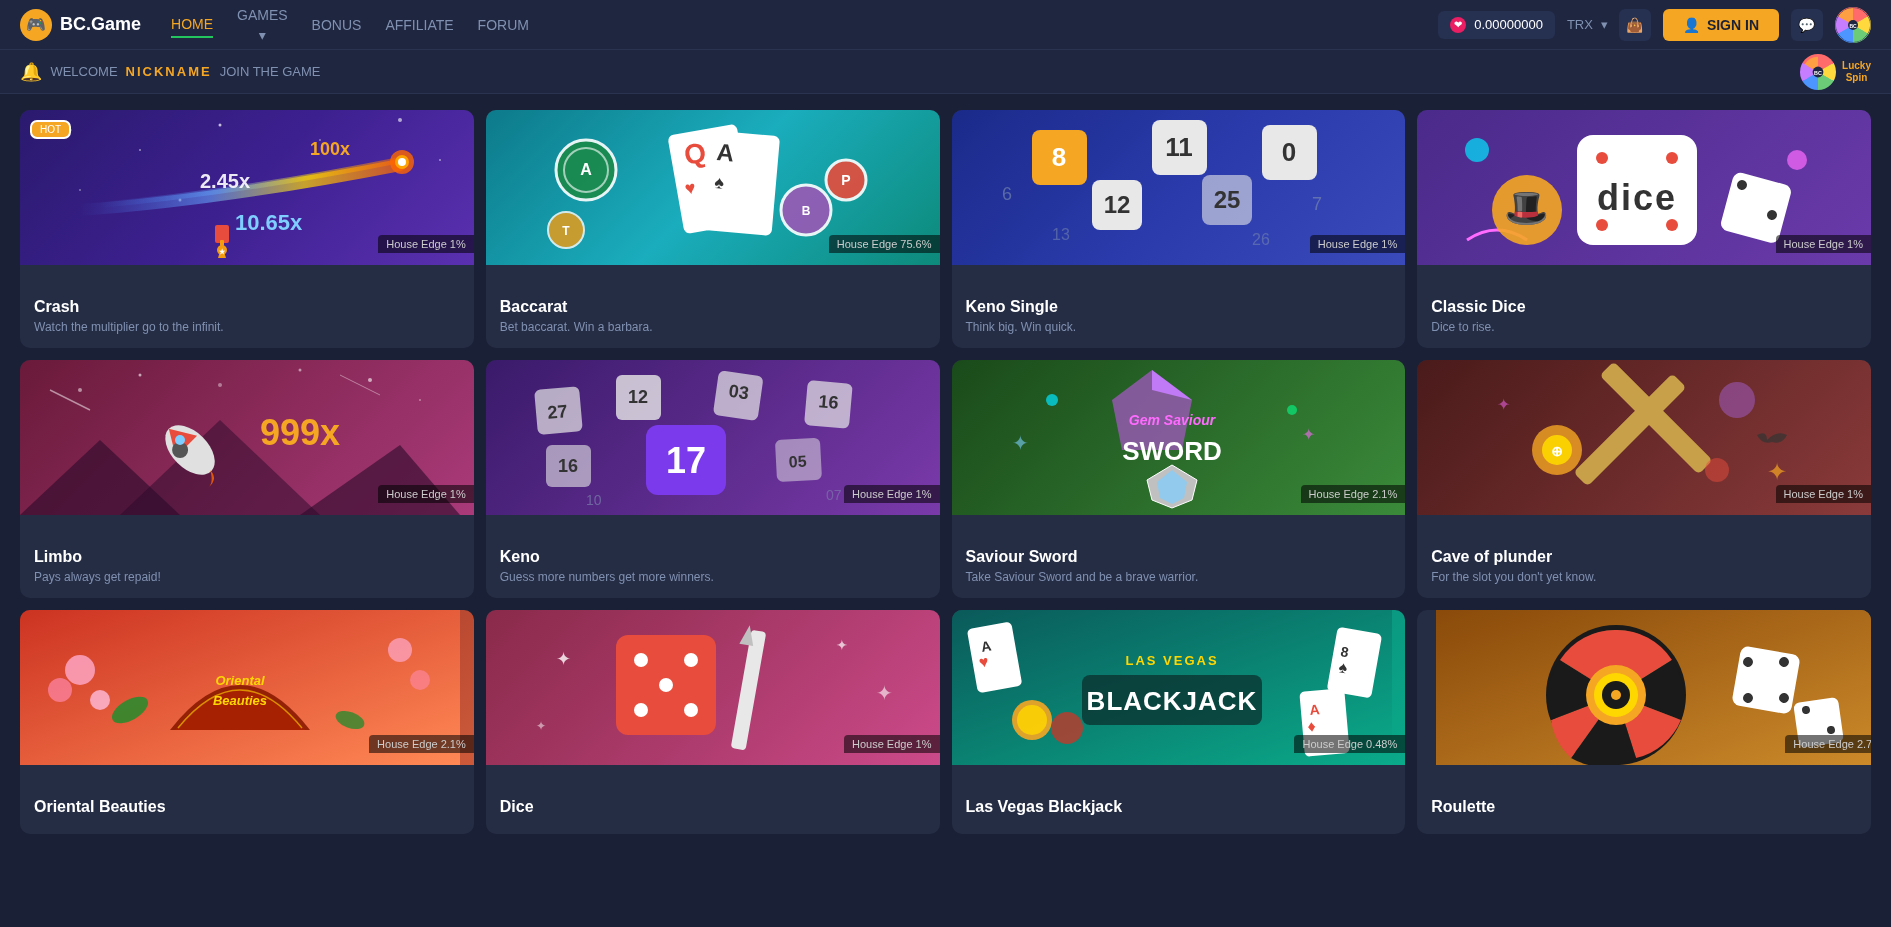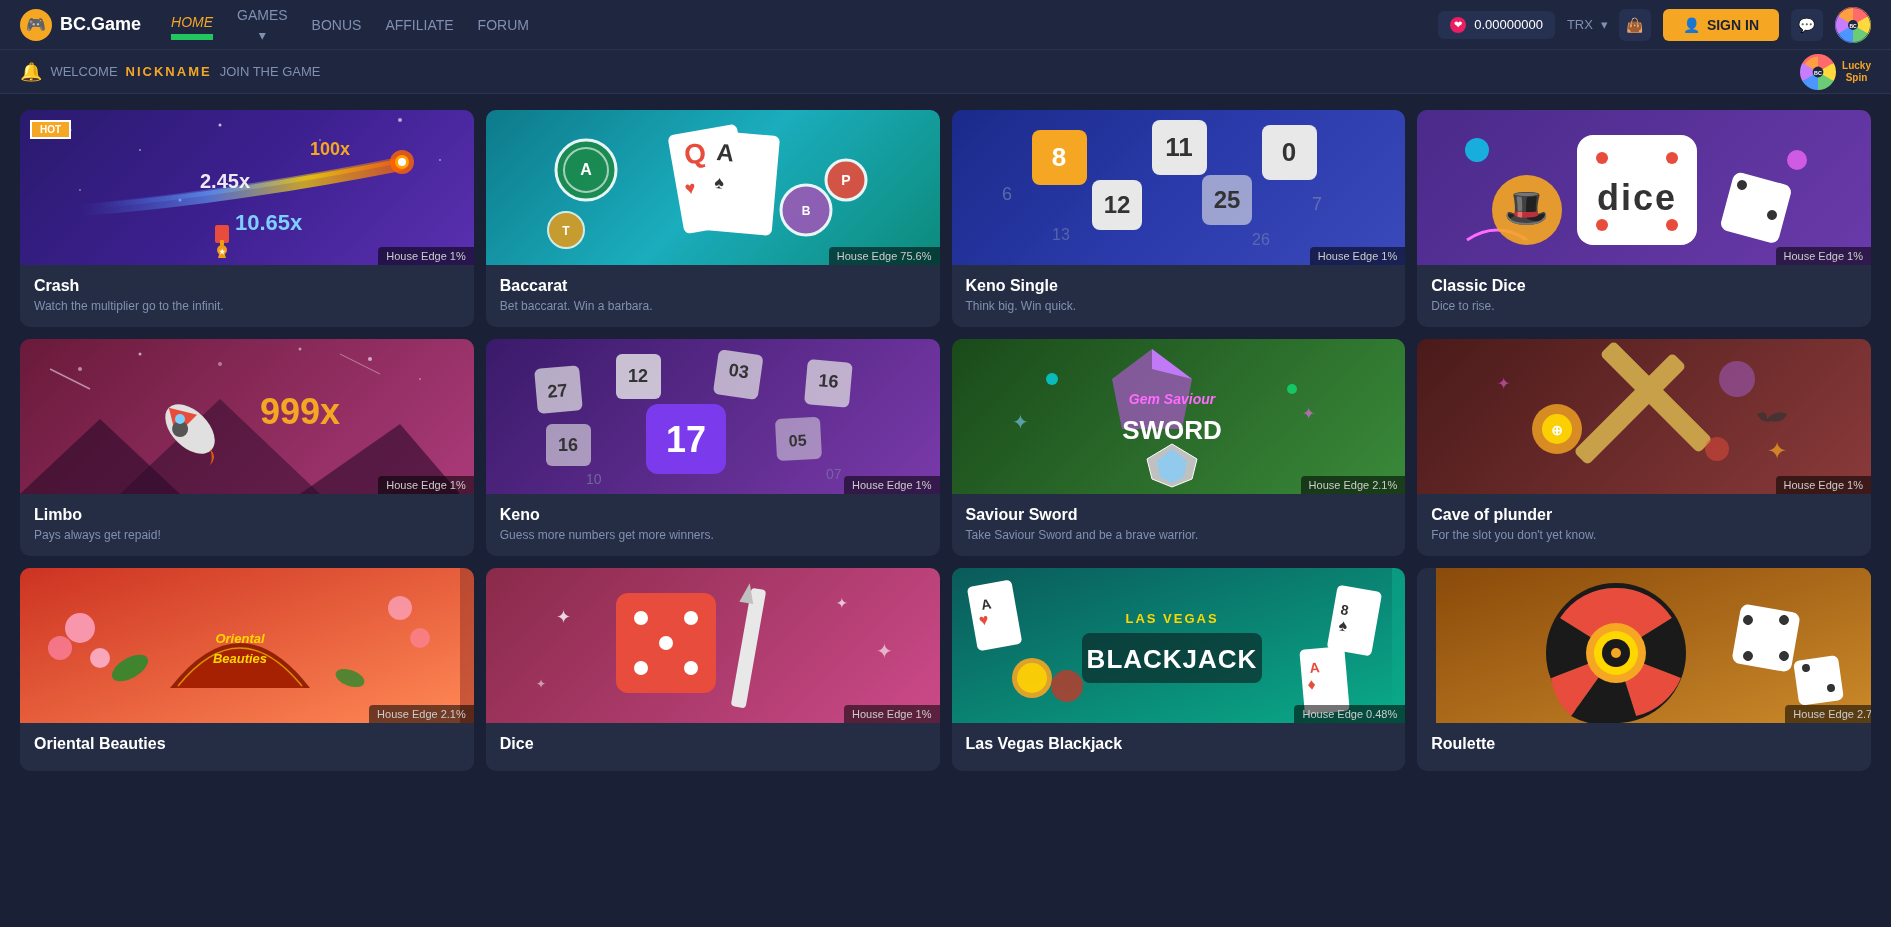--- a/index.html
+++ b/index.html
@@ -47,22 +47,21 @@
     }
     .nav-item {
       font-size: 14px;
       color: #8090b0;
       cursor: pointer;
       padding: 4px 0;
       text-decoration: none;
     }
     .nav-item.active {
       color: #f5a623;
-      border-bottom: 6px solid #22c55e;
-      font-style: italic;
+      border-bottom: 2px solid #22c55e;
     }
     .nav-dropdown {
       display: flex;
       align-items: center;
       gap: 4px;
       flex-direction: column;
     }
     .header-right {
       margin-left: auto;
       display: flex;
@@ -187,43 +186,44 @@
     }
 
     .game-thumb {
       width: 100%;
       height: 155px;
       position: relative;
       overflow: hidden;
     }
     .house-edge-badge {
       position: absolute;
-      bottom: 0;
+      bottom: 12px;
       right: 0;
       background: rgba(0,0,0,0.55);
       color: #ccc;
       font-size: 11px;
       padding: 3px 8px;
       border-radius: 4px 0 0 0;
     }
     .hot-badge {
       position: absolute;
       top: 10px;
       left: 10px;
       background: #f5a623;
       color: #fff;
       font-size: 10px;
-      font-weight: bold;
+      font-weight: normal;
       padding: 2px 8px;
-      border-radius: 0;
+      border-radius: 7px;
       border: 2px solid #fff;
     }
 
     .game-info {
       padding: 12px 14px 14px;
+      margin-top: 21px;
     }
     .game-title {
       font-size: 16px;
       font-weight: bold;
       color: #fff;
       margin-bottom: 4px;
     }
     .game-desc {
       font-size: 12px;
       color: #8090b0;

